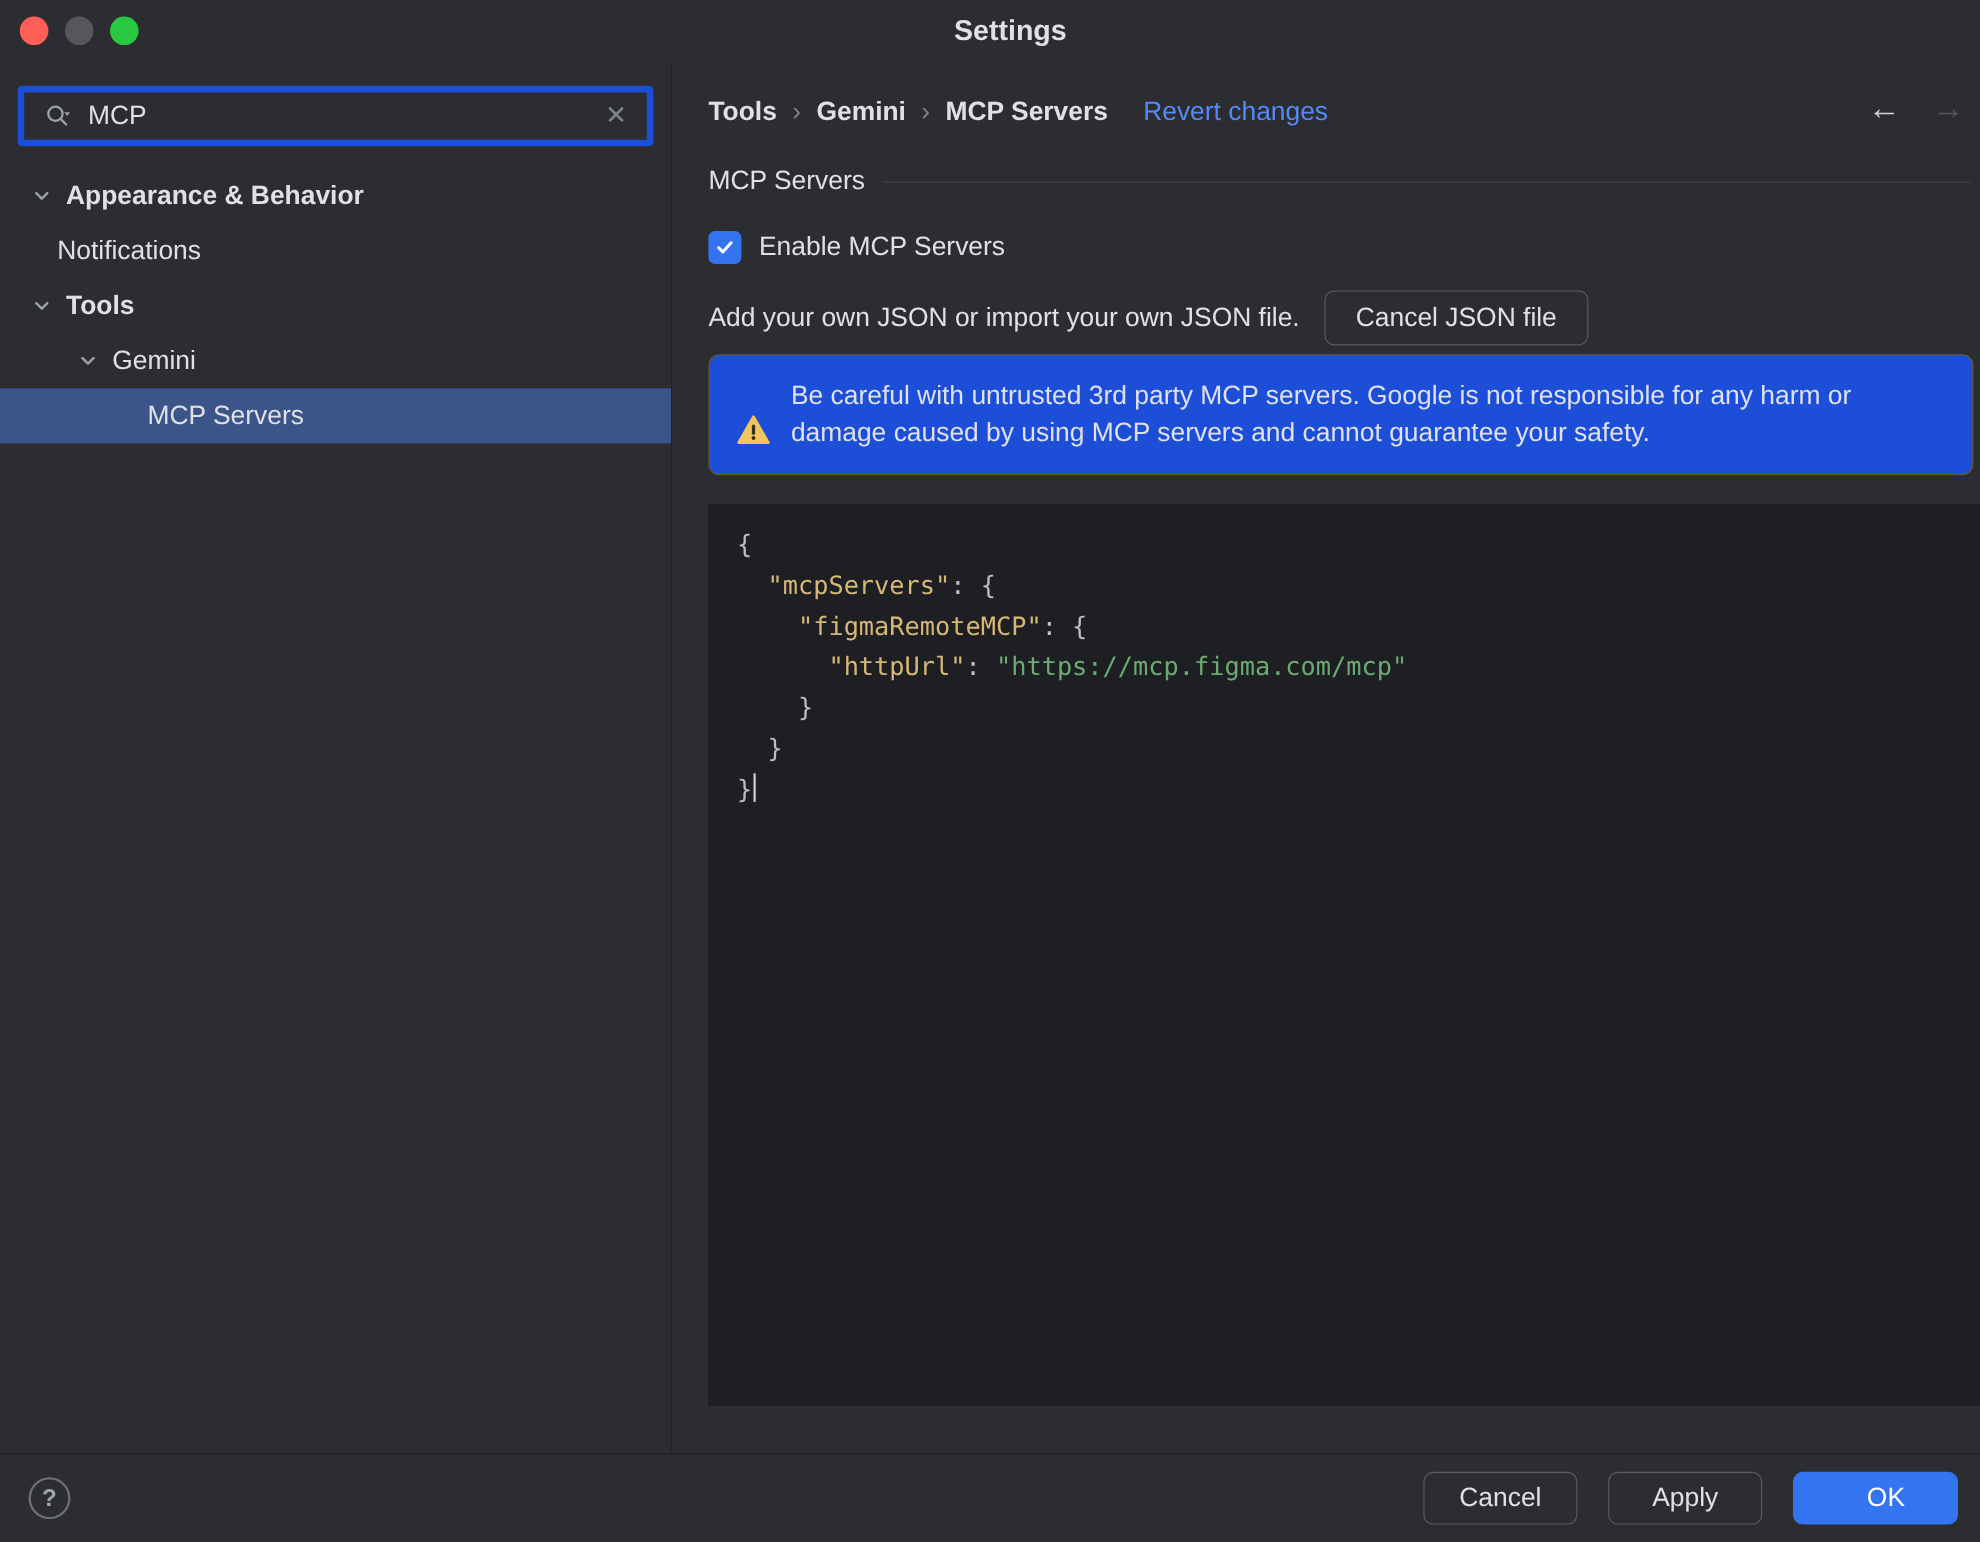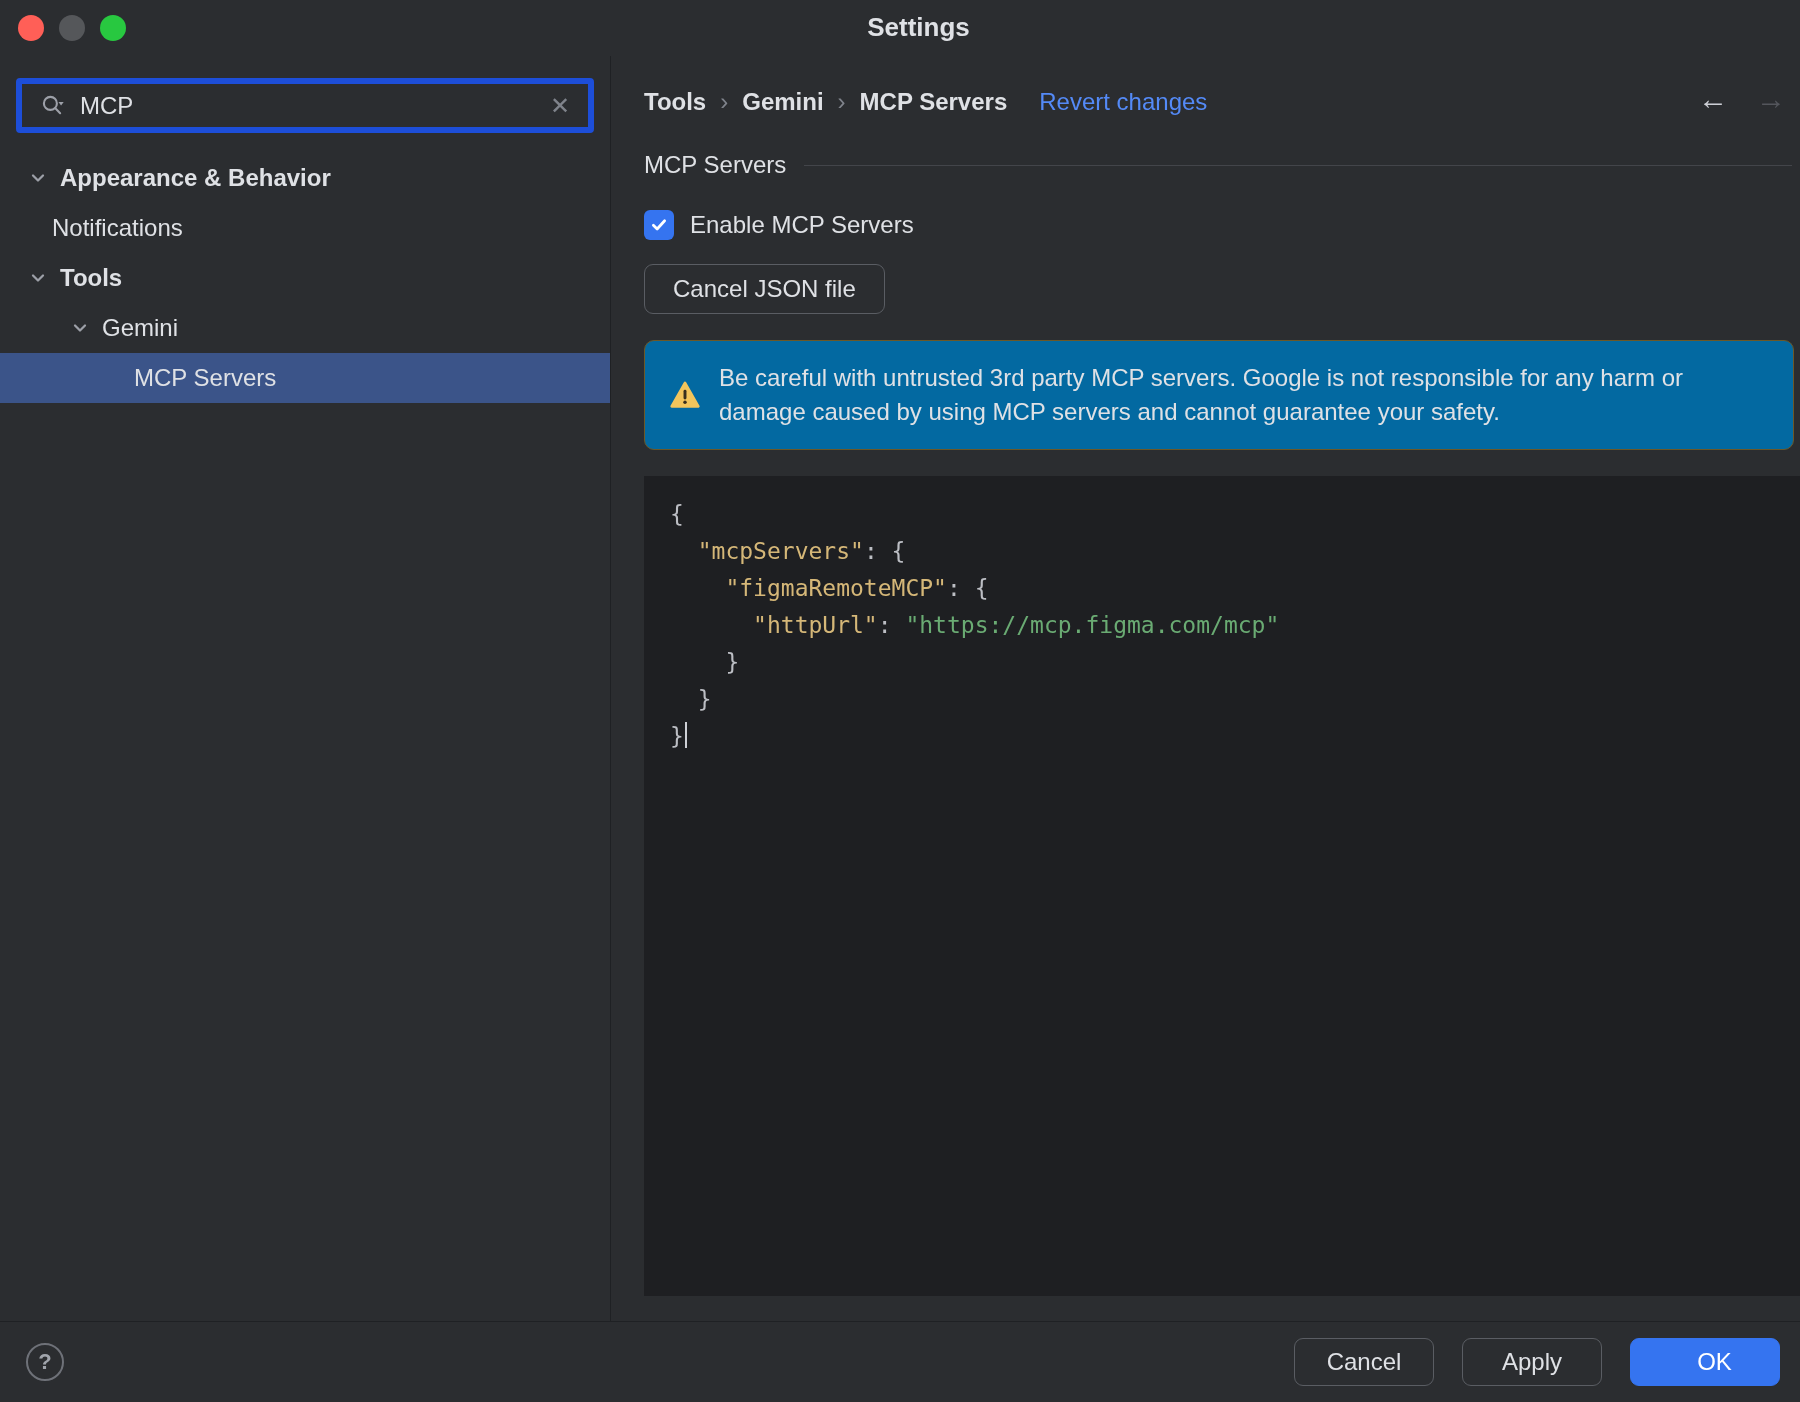--- a/index.html
+++ b/index.html
@@ -49,22 +49,22 @@
   .enable-row{display:flex;align-items:center;gap:16px;margin-top:30px;height:30px;}
   .checkbox{width:30px;height:30px;border-radius:6px;background:#3574f0;display:inline-flex;align-items:center;justify-content:center;}
   .enable-label{font-size:24px;color:#dfe1e5;}
   .import-row{display:flex;align-items:center;gap:22px;margin-top:24px;height:50px;}
   .import-text{font-size:24px;color:#dfe1e5;}
   .btn{
     height:50px;padding:0 28px;border-radius:9px;border:1px solid #5a5d63;background:transparent;
     color:#dfe1e5;font-size:24px;font-family:inherit;cursor:pointer;
   }
   .warning{
-    margin-top:26px;width:1150px;background:#0369a1;border:1px solid #6c5827;border-radius:10px;
-    padding:20px 24px;display:flex;gap:18px;align-items:center;
+    margin-top:8px;width:1150px;background:#1d4ed8;border:1px solid #6c5827;border-radius:10px;
+    padding:20px 24px;display:flex;gap:18px;align-items:flex-end;
   }
   .warning-text{font-size:24px;line-height:34px;color:#dfe1e5;margin:0;}
   .warn-icon{flex:0 0 auto;margin-top:3px;}
   .editor{margin-top:26px;margin-right:0;height:820px;background:#1e1f22;}
   .code{
     font-family:"DejaVu Sans Mono","Liberation Mono",monospace;font-size:23px;line-height:37px;
     padding:20px 0 0 26px;white-space:pre;
   }
   .c-p{color:#bcbec4;}
   .c-k{color:#d5b778;}
@@ -171,20 +171,21 @@
     <div class="enable-row">
       <span class="checkbox">
         <svg width="20" height="20" viewBox="0 0 16 16" fill="none">
             <path d="M3.5 8.2l3 3 6-6.6" stroke="#ffffff" stroke-width="2.2" stroke-linecap="round" stroke-linejoin="round"></path>
           </svg>
       </span>
       <span class="enable-label">Enable MCP Servers</span>
     </div>
 
     <div class="import-row">
+      <span class="import-text">Add your own JSON or import your own JSON file.</span>
       <button class="btn">Cancel JSON file</button>
     </div>
 
     <div class="warning">
       <span class="warn-icon">
         <svg width="32" height="30" viewBox="0 0 24 22" fill="none">
           <path d="M12 2 L22 19.5 H2 Z" fill="#f2c55c" stroke="#f2c55c" stroke-width="2" stroke-linejoin="round"></path>
           <path d="M12 8.2 L12 13.2" stroke="#372f1e" stroke-width="2.2" stroke-linecap="round"></path>
           <circle cx="12" cy="16.4" r="1.3" fill="#372f1e"></circle>
         </svg>

